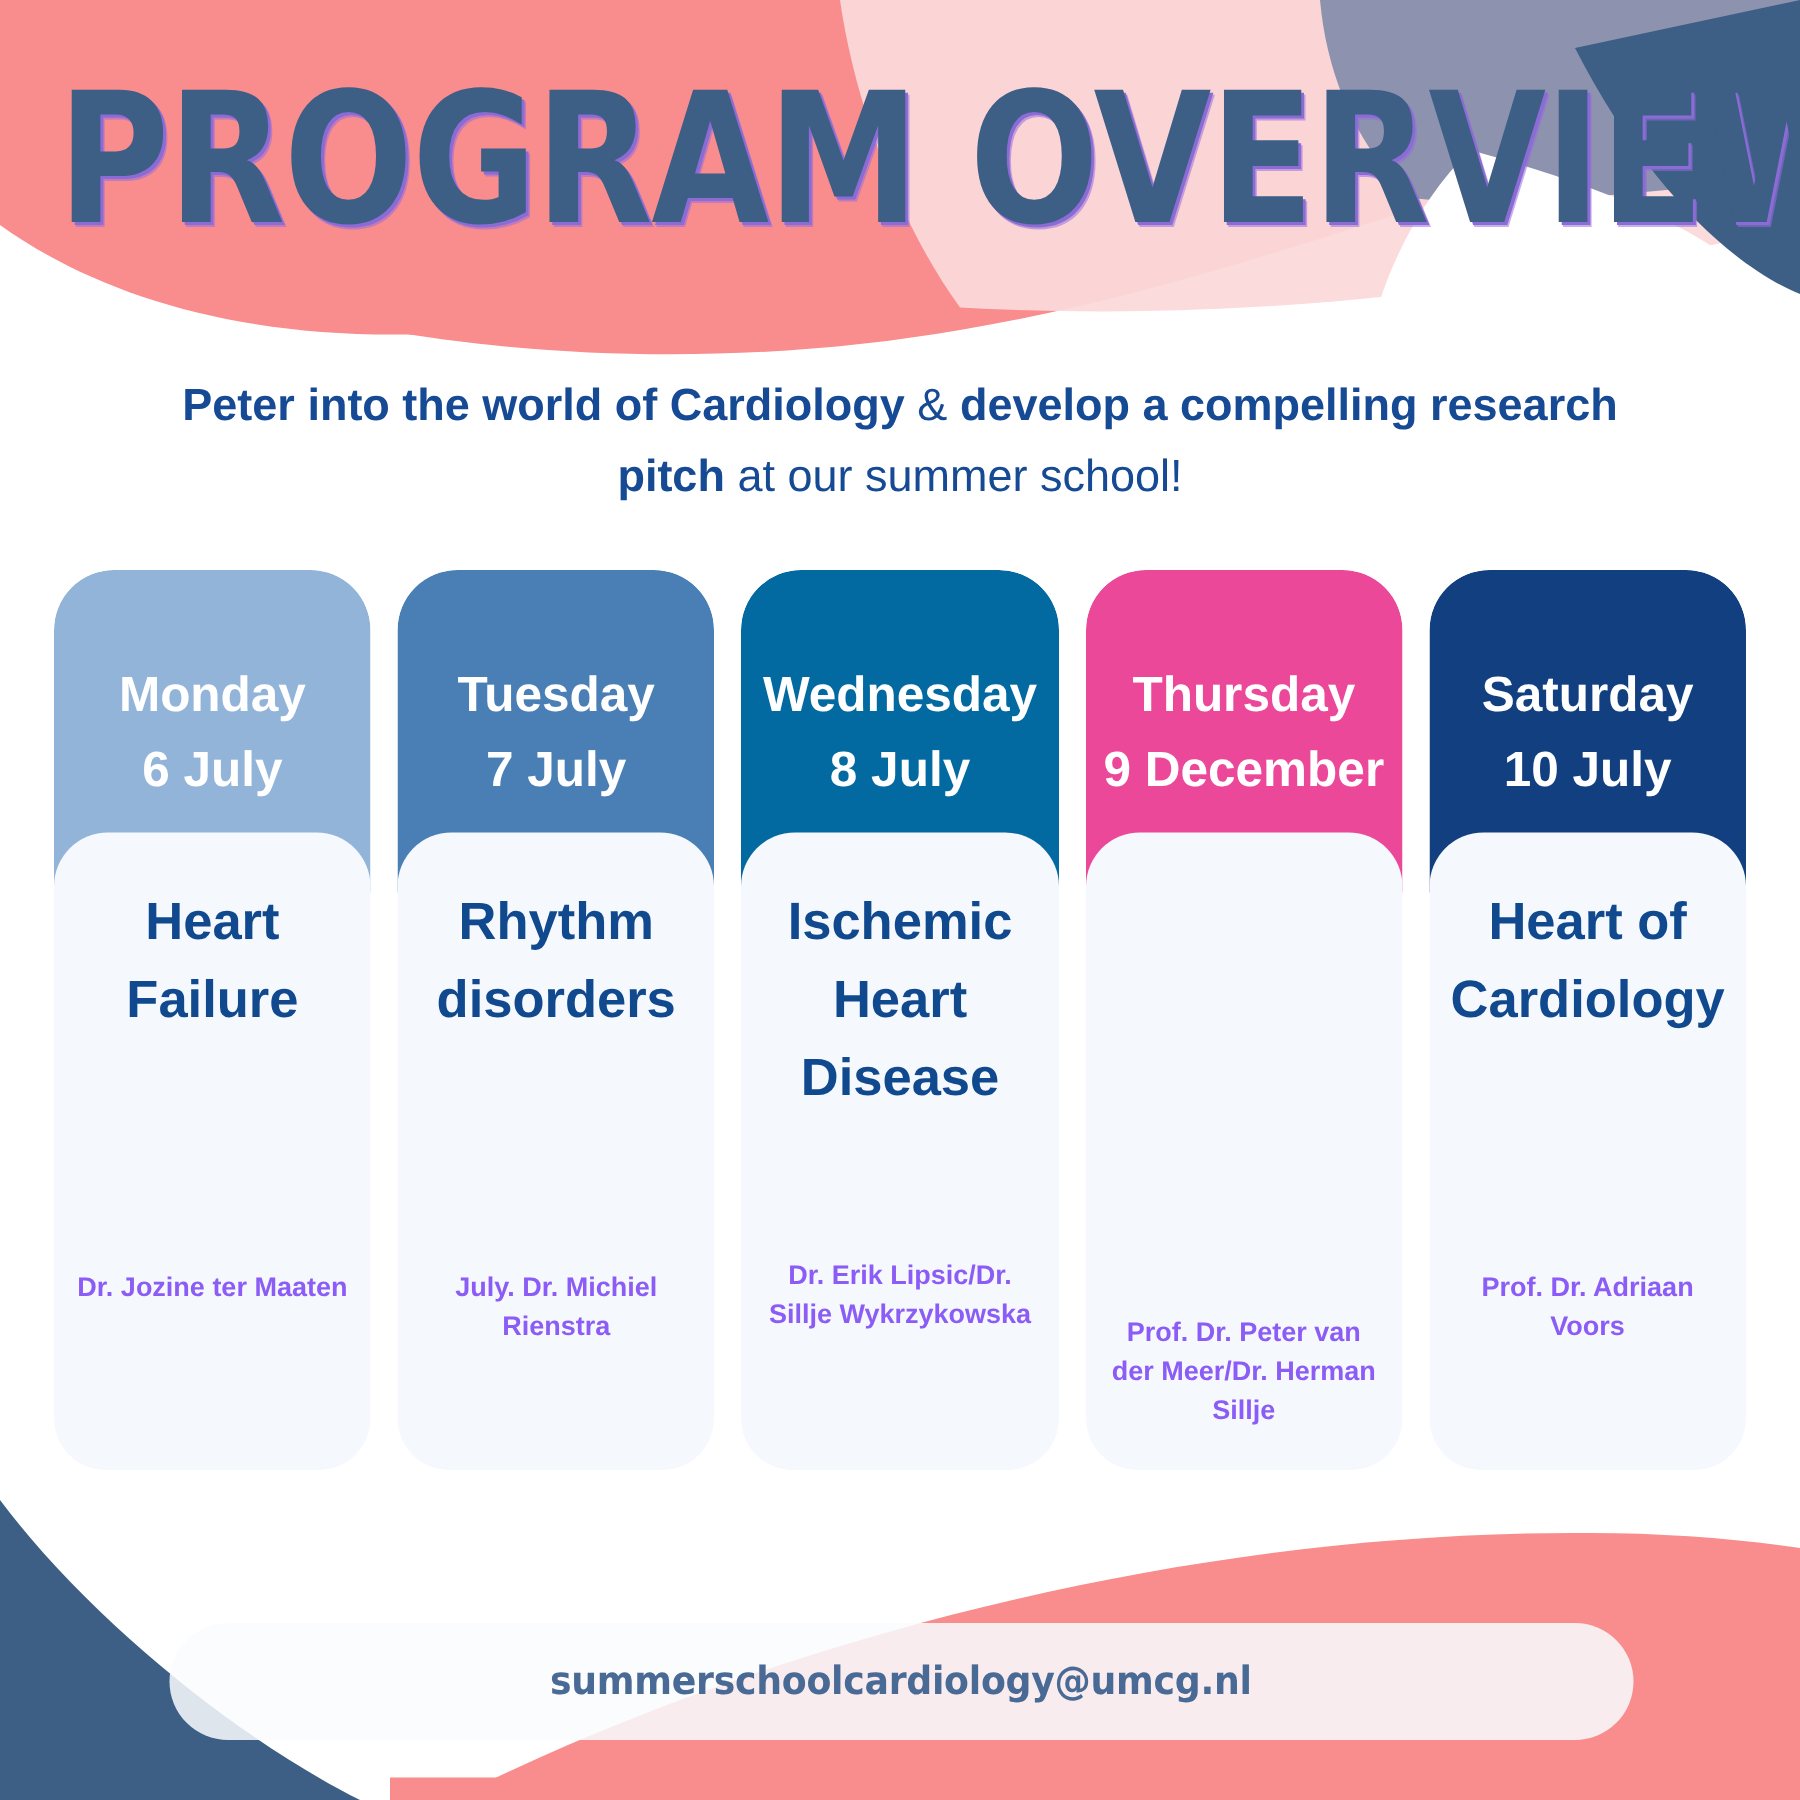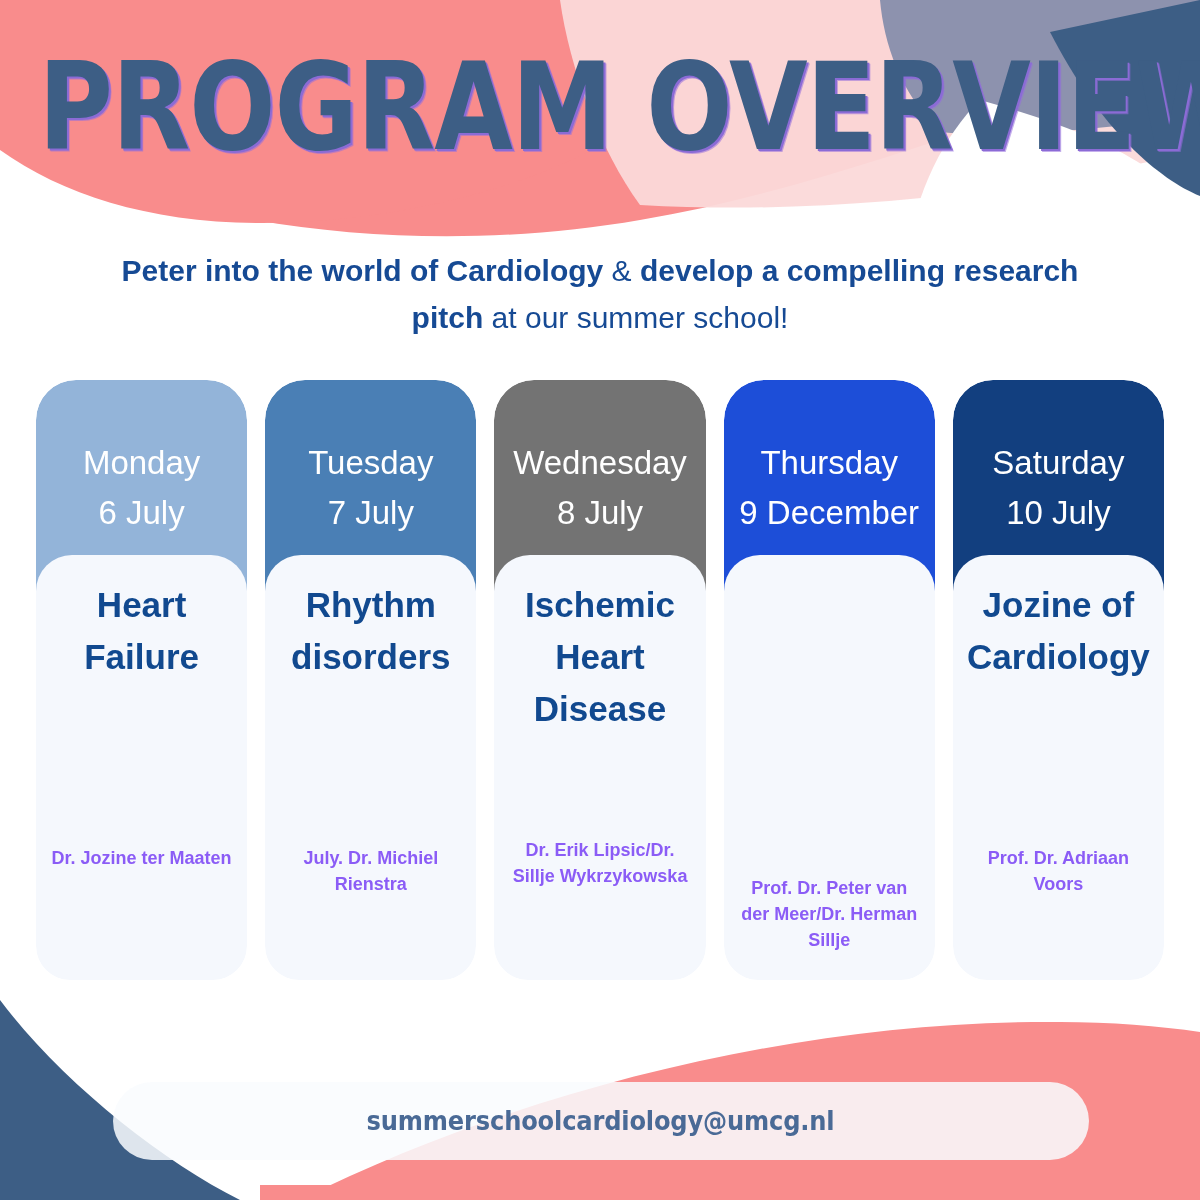--- a/index.html
+++ b/index.html
@@ -90,39 +90,39 @@
     top: 0; left: 0; right: 0;
     height: 215px;
     border-radius: 40px 40px 0 0;
   }
   .card-head-text {
     position: absolute;
     top: 58px;
     left: 0; right: 0;
     text-align: center;
     color: #ffffff;
-    font-weight: 400;
+    font-weight: 700;
     font-size: 33px;
     line-height: 1.52;
     padding: 0 6px;
   }
   .card-body {
     position: absolute;
     top: 175px;
     left: 0; right: 0; bottom: 0;
     background: #F5F8FD;
     border-radius: 36px 36px 34px 34px;
     display: flex;
     flex-direction: column;
     align-items: center;
     padding: 0 8px;
     box-sizing: border-box;
   }
   .card-topic {
-    margin-top: 24px;
+    margin-top: 34px;
     text-align: center;
     color: #11498F;
     font-weight: 700;
     font-size: 35px;
     line-height: 1.48;
     width: 100%;
   }
   .card-speaker {
     position: absolute;
     left: 12px; right: 12px;
@@ -213,53 +213,53 @@
           <div>7 July</div>
         </div>
       </div>
       <div class="card-body">
         <div class="card-topic">Rhythm disorders</div>
         <div class="card-speaker" style="top:290px">July. Dr. Michiel Rienstra</div>
       </div>
     </div>
 
     <div class="card">
-      <div class="card-head" style="background:#737373">
+      <div class="card-head" style="background:#0369a1">
         <div class="card-head-text">
           <div>Wednesday</div>
           <div>8 July</div>
         </div>
       </div>
       <div class="card-body">
         <div class="card-topic">Ischemic Heart Disease</div>
         <div class="card-speaker" style="top:282px">Dr. Erik Lipsic/Dr. Sillje Wykrzykowska</div>
       </div>
     </div>
 
     <div class="card">
-      <div class="card-head" style="background:#1d4ed8">
+      <div class="card-head" style="background:#ec4899">
         <div class="card-head-text">
           <div>Thursday</div>
           <div>9 December</div>
         </div>
       </div>
       <div class="card-body">
         <div class="card-speaker" style="top:320px">Prof. Dr. Peter van der Meer/Dr. Herman Sillje</div>
       </div>
     </div>
 
     <div class="card">
       <div class="card-head" style="background:#123F7F">
         <div class="card-head-text">
           <div>Saturday</div>
           <div>10 July</div>
         </div>
       </div>
       <div class="card-body">
-        <div class="card-topic">Jozine of Cardiology</div>
+        <div class="card-topic">Heart of Cardiology</div>
         <div class="card-speaker" style="top:290px">Prof. Dr. Adriaan Voors</div>
       </div>
     </div>
 
   </div>
 
   <div class="email-pill">
     <span class="email-text">summerschoolcardiology@umcg.nl</span>
   </div>
 

